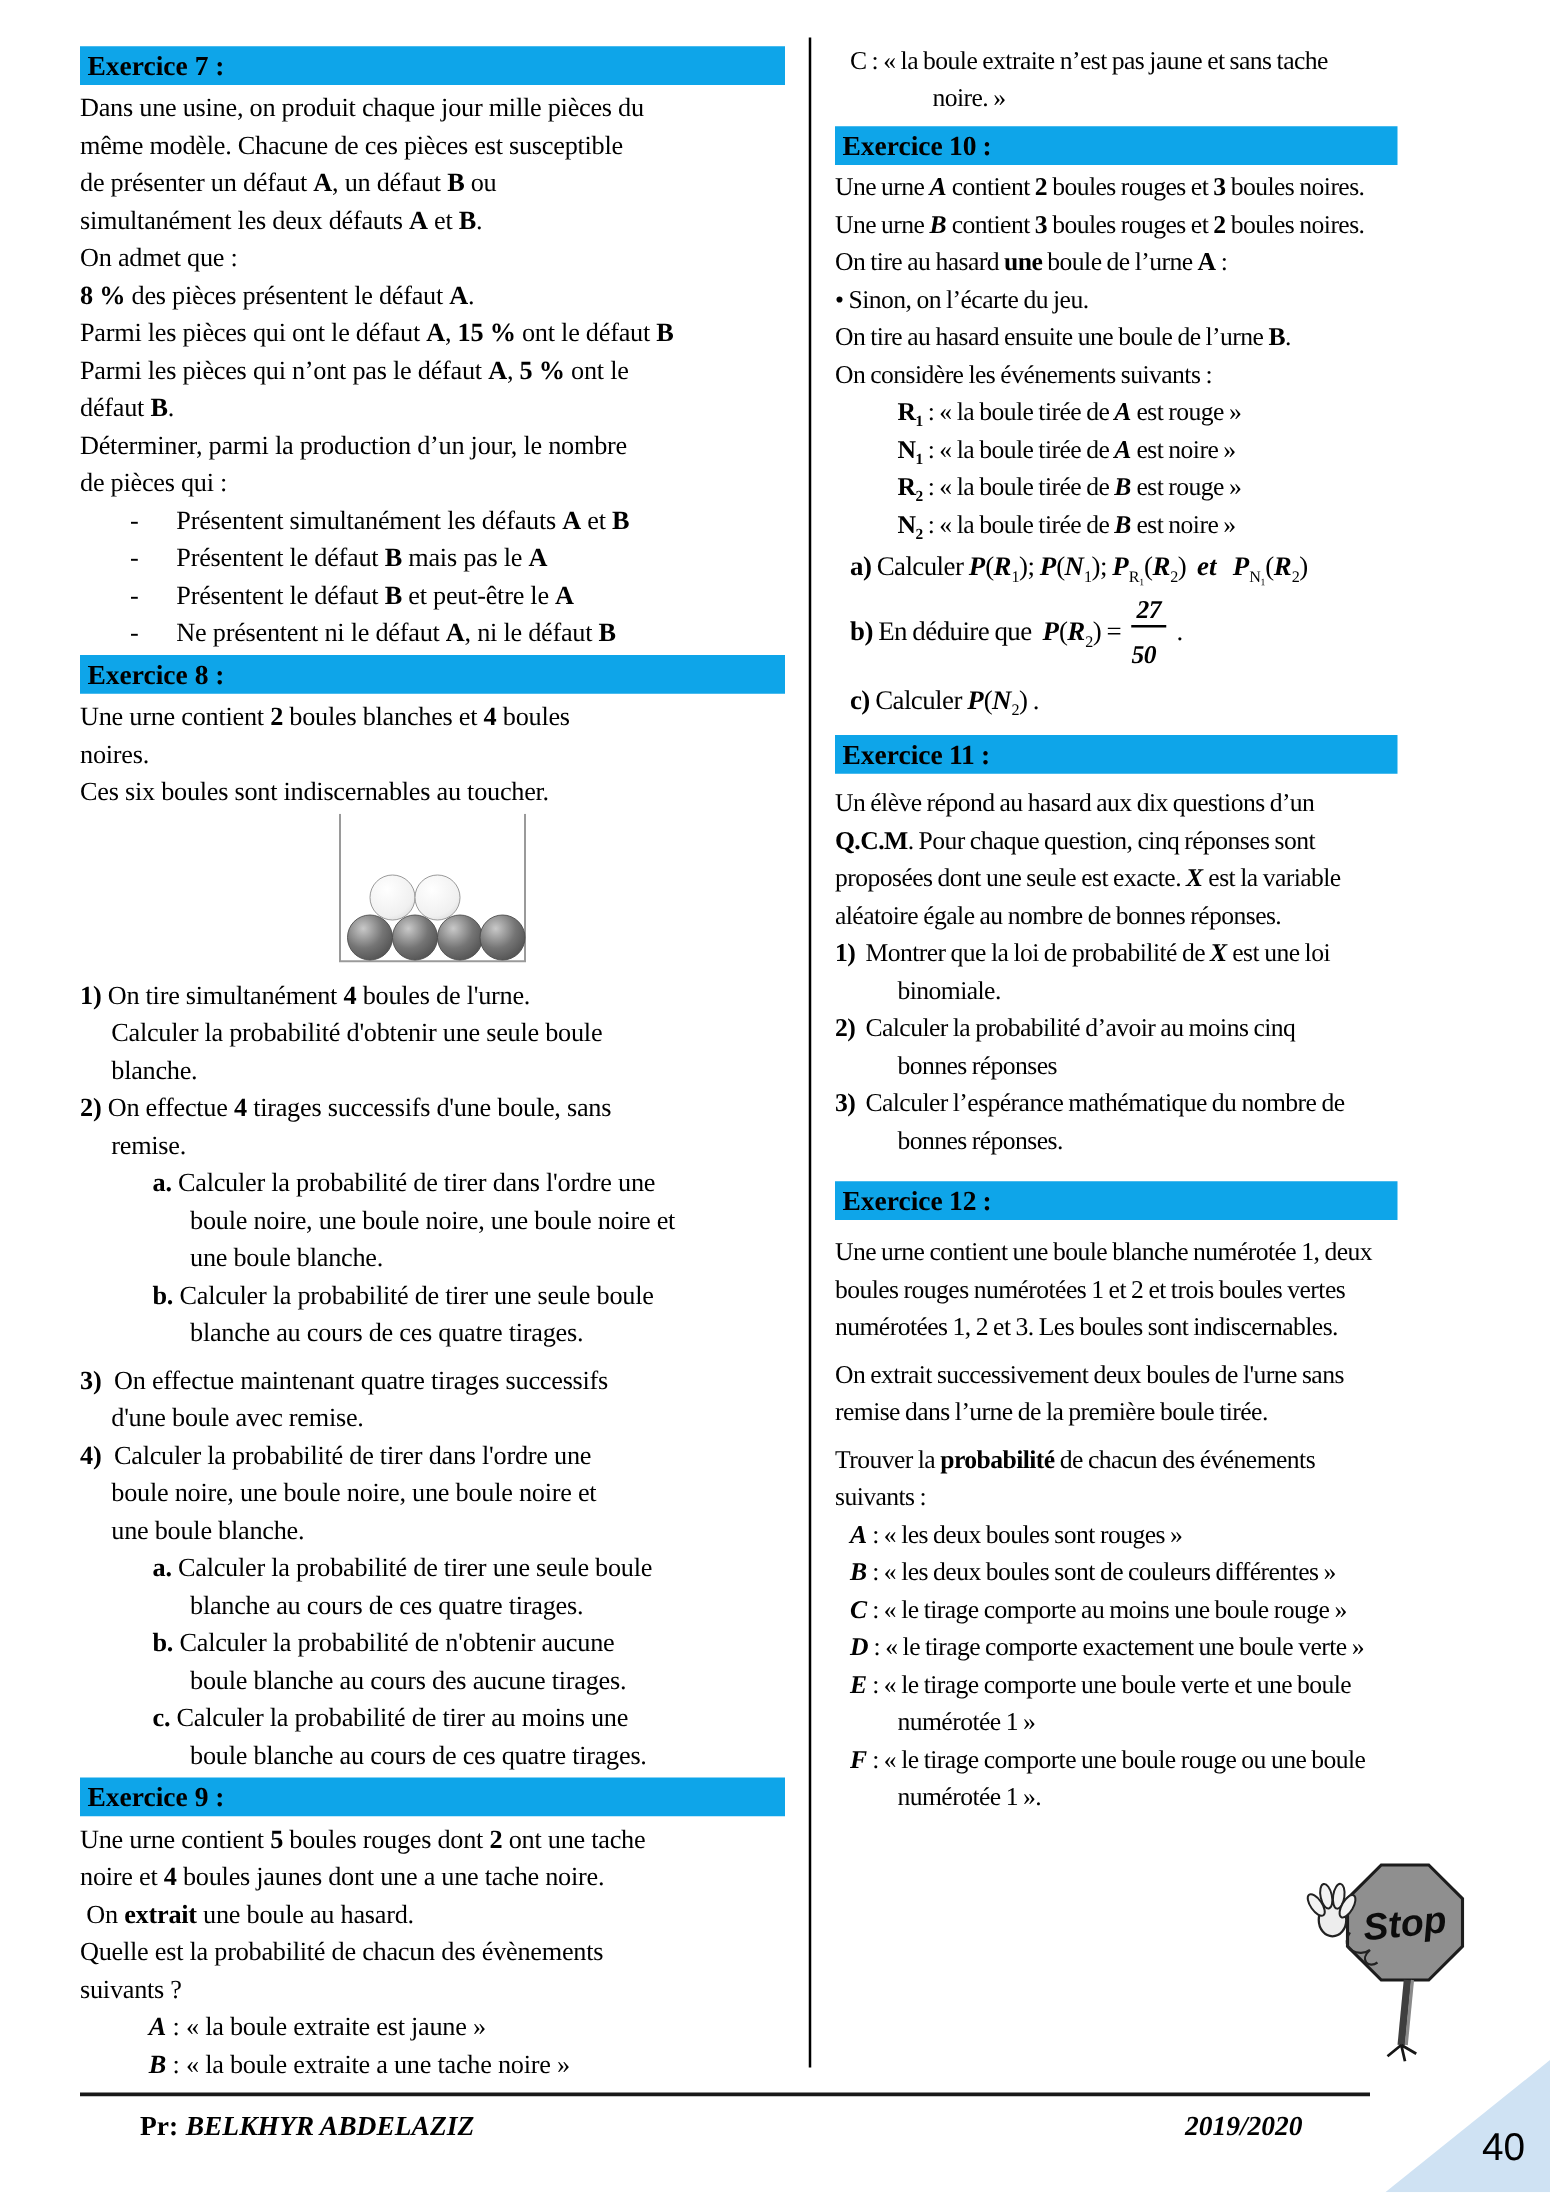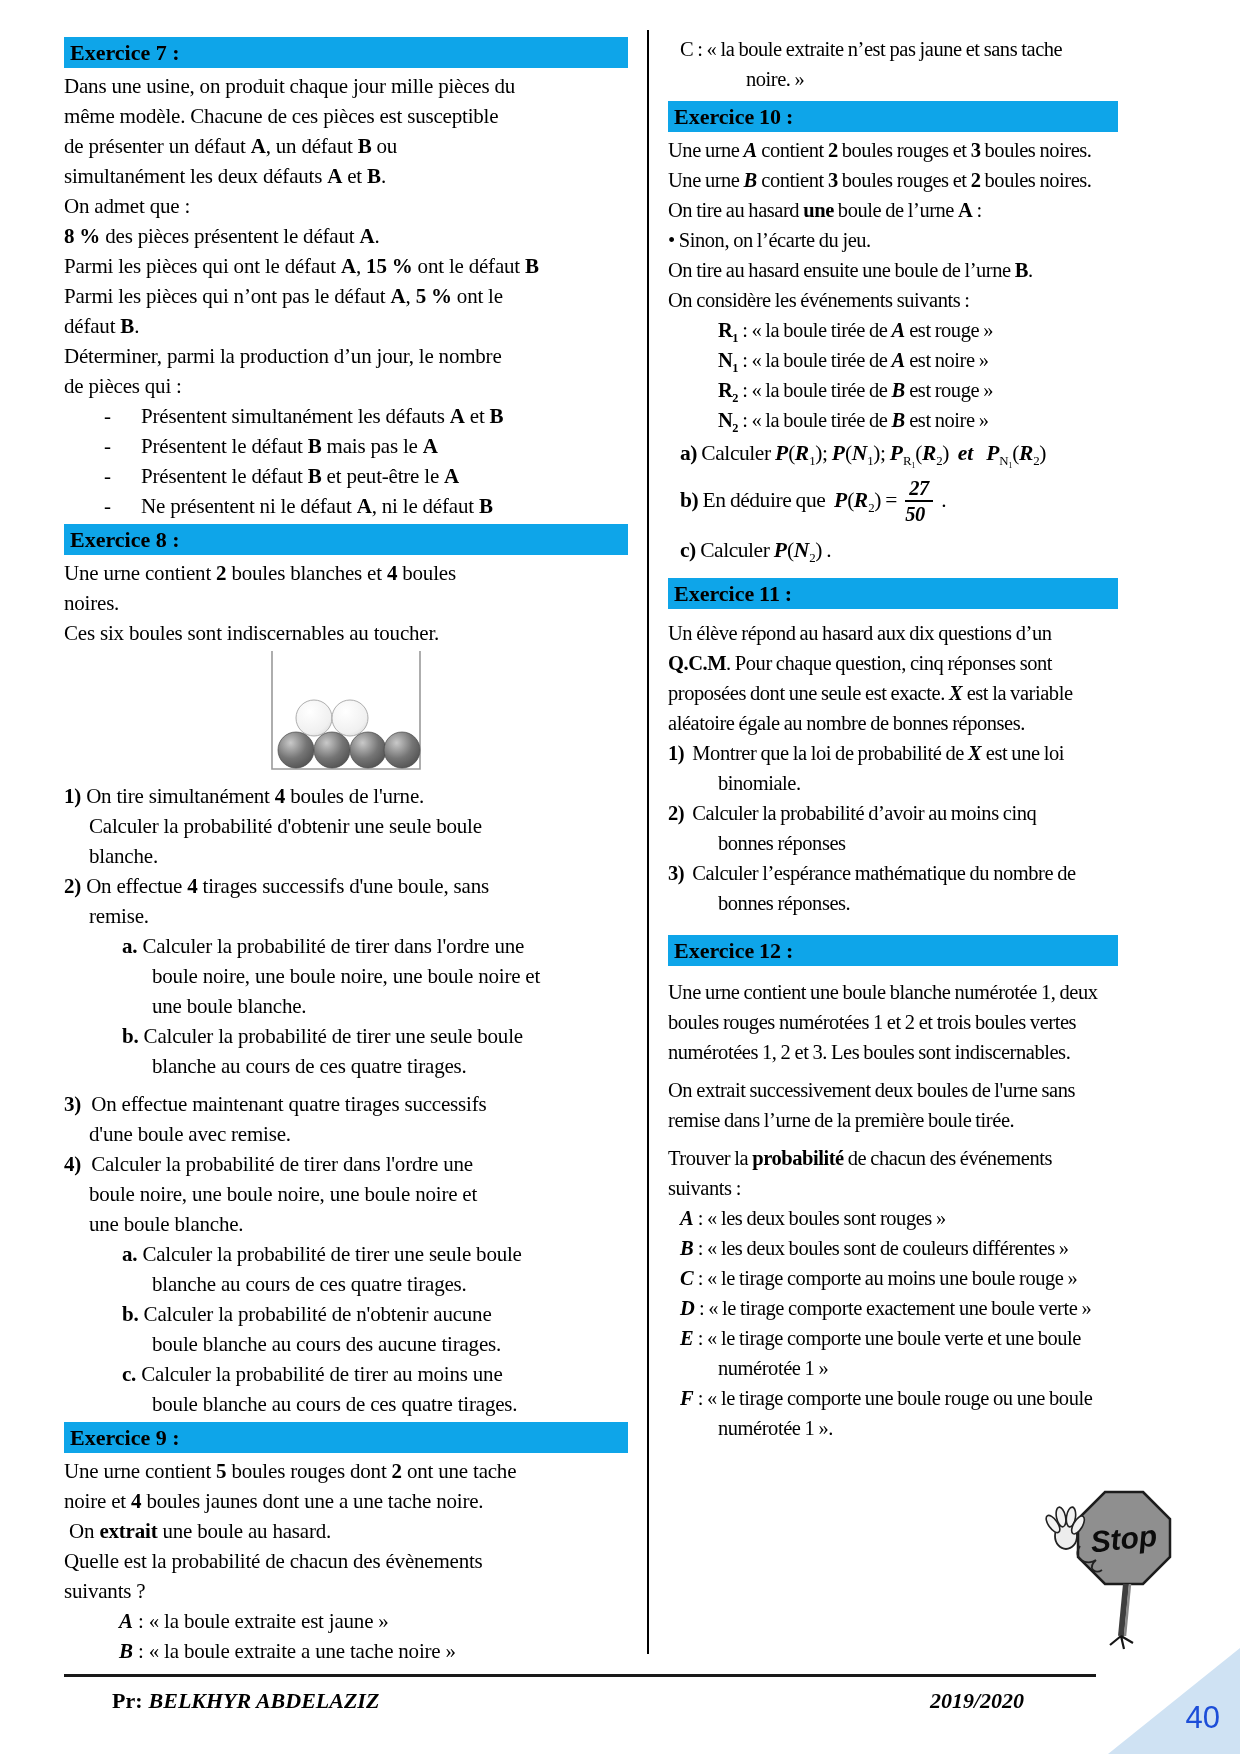--- a/index.html
+++ b/index.html
@@ -27,35 +27,35 @@
   .ind-4{padding-left:40px;}
   .ind-5{padding-left:55px;}
   .ind-6{padding-left:12px;}
   .ind-7{padding-left:78px;}
   .ind-8{padding-left:50px;}
   .frac{
     display:inline-block;vertical-align:middle;text-align:left;
     font-weight:bold;font-style:italic;line-height:1.05;margin:0 4px;font-size:0.95em;
   }
   .frac .num{display:block;border-bottom:2.5px solid #000;padding:0 4px 1px;}
-  .frac .den{display:block;padding-top:2px;}
+  .frac .den{display:block;padding-top:12px;}
   .urn-wrap{text-align:center;padding:3px 0 4px 0;}
   #divider{position:absolute;left:647px;top:30px;width:2px;height:1624px;background:#000;}
   #footer-rule{position:absolute;left:64px;top:1674px;width:1032px;height:3px;background:#181818;}
   #footer-left{position:absolute;left:112px;top:1688px;font-size:22px;font-weight:bold;white-space:nowrap;}
   #footer-left .teacher{font-style:italic;margin-left:6px;}
-  #footer-right{position:absolute;left:930px;top:1688px;width:130px;text-align:left;font-size:22px;font-weight:bold;font-style:italic;}
+  #footer-right{position:absolute;left:930px;top:1688px;width:130px;text-align:center;font-size:22px;font-weight:bold;font-style:italic;}
   #corner-triangle{
     position:absolute;right:0;bottom:0;width:132px;height:106px;
     background:#cfe2f3;clip-path:polygon(100% 0,100% 100%,0 100%);
   }
   #page-number{
     position:absolute;right:20px;bottom:18px;
     font-family:"Liberation Sans","DejaVu Sans",sans-serif;
-    font-size:31px;color:#1d4ed8;
+    font-size:31px;color:#000000;
   }
   #stop-art{position:absolute;left:1044px;top:1486px;width:152px;height:176px;}
 </style>
 </head>
 <body>
 
 <div id="col-left" class="col">
     <div class="exheader">Exercice 7 :</div>
     <div class="line ind-0">Dans une usine, on produit chaque jour mille pièces du</div>
     <div class="line ind-0">même modèle. Chacune de ces pièces est susceptible</div>

